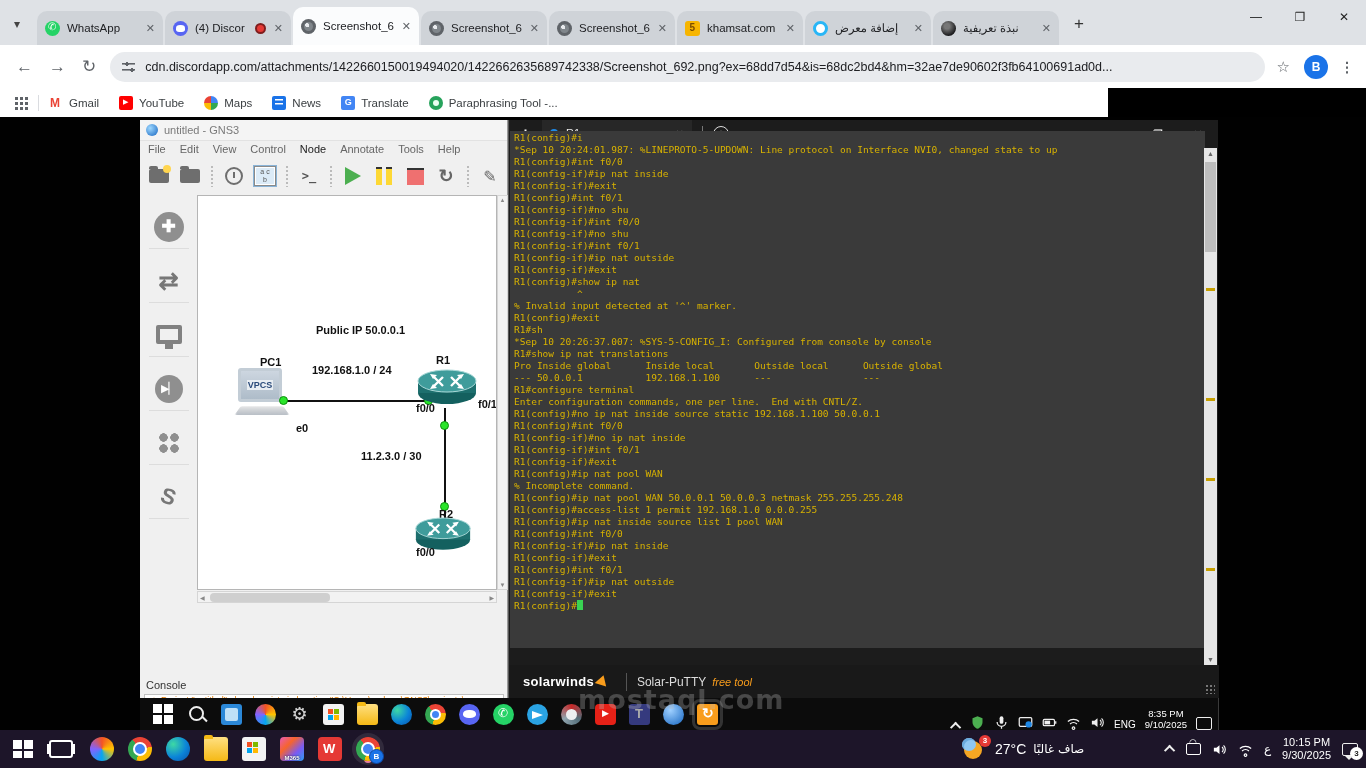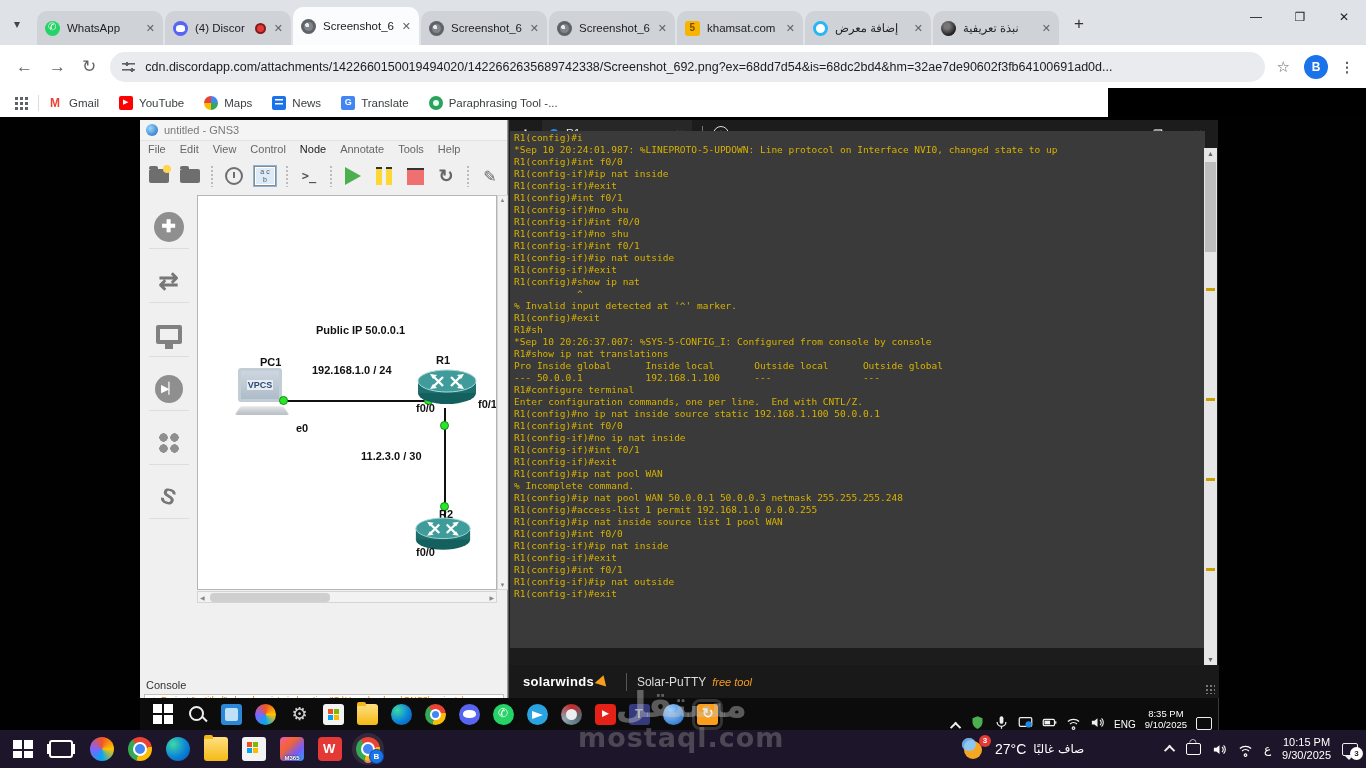--- a/index.html
+++ b/index.html
@@ -536,20 +536,21 @@
         <div class="tline"></div>
         <div class="tline">R1(config)#ip nat pool WAN 50.0.0.1 50.0.0.3 netmask 255.255.255.248</div>
         <div class="tline">R1(config)#access-list 1 permit 192.168.1.0 0.0.0.255</div>
         <div class="tline">R1(config)#ip nat inside source list 1 pool WAN</div>
         <div class="tline">R1(config)#int f0/0</div>
         <div class="tline">R1(config-if)#ip nat inside</div>
         <div class="tline">R1(config-if)#exit</div>
         <div class="tline">R1(config)#int f0/1</div>
         <div class="tline">R1(config-if)#ip nat outside</div>
         <div class="tline">R1(config-if)#exit</div>
+        <div class="tline">R1(config)#<span class="cursor"></span></div>
       </div>
     <div class="term-scroll">
       <span class="term-thumb"></span>
       <span class="term-mark" style="top:140px"></span>
       <span class="term-mark" style="top:250px"></span>
       <span class="term-mark" style="top:330px"></span>
       <span class="term-mark" style="top:420px"></span>
     </div>
 
     <div class="putty-footer">
@@ -612,21 +613,20 @@
       <div class="tray-clock">
         <div>8:35 PM</div>
         <div>9/10/2025</div>
       </div>
       <span class="notif-ic"></span>
     </div>
   </div>
   <div class="img-edge"></div>
 
   <div class="watermark">
-    <div class="wm-ar">مستقل</div>
     <div class="wm-en">mostaql.com</div>
   </div>
 
   <div class="outer-taskbar">
     <div class="ot-start">
         <div class="tbi win-grid" style="margin:0;width:18px;height:18px;"></div>
       </div>
     <div style="display:flex">
         <div class="tbo ic-task-view"></div>
         <div class="tbo ic-copilot"></div>

